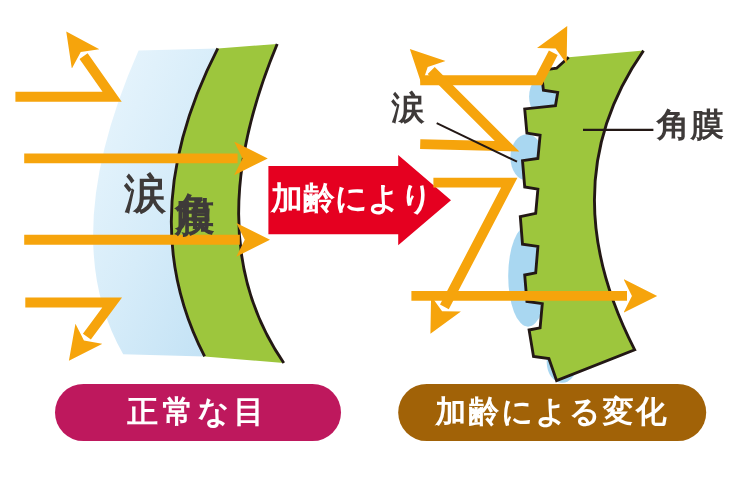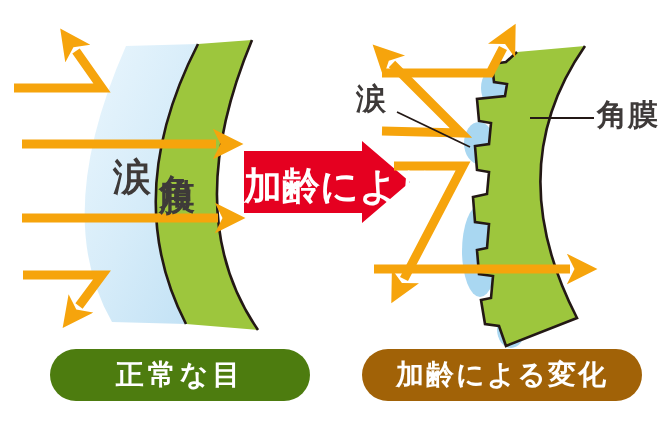--- a/index.html
+++ b/index.html
@@ -13,28 +13,28 @@
     white-space:nowrap;
   }
   .lbl-tear-left   {left:113px;top:158px;font-size:38px;}
   .lbl-cornea-left {left:159px;top:146px;font-size:36px;
                     writing-mode:vertical-rl;text-orientation:upright;
                     letter-spacing:4px;}
   .lbl-tear-right  {left:356px;top:84px;font-size:30px;}
   .lbl-cornea-right{left:597px;top:100px;font-size:30px;letter-spacing:1px;}
   .lbl-transition{
     position:absolute;left:244px;top:165px;width:152px;text-align:center;
-    color:#fff;font-weight:700;font-size:38px;line-height:1.15;white-space:nowrap;
+    color:#fff;font-weight:700;font-size:29px;line-height:1.15;white-space:nowrap;
   }
   .pill{
     position:absolute;top:349px;height:52px;border-radius:27px;
     display:flex;align-items:center;justify-content:center;
     color:#fff;font-weight:700;font-size:28px;line-height:1;
   }
-  .pill-normal{left:50px;width:260px;background:#4d7c0f;letter-spacing:4px;}
+  .pill-normal{left:50px;width:260px;background:#be185d;letter-spacing:4px;}
   .pill-aged  {left:362px;width:280px;background:#a16207;letter-spacing:2px;}
 </style>
 </head>
 <body>
 
 <div id="stage">
 
   <svg id="art" width="670" height="443" viewBox="0 0 670 443">
     <defs>
       <linearGradient id="tearGrad" x1="0" y1="0" x2="0.9" y2="1">

